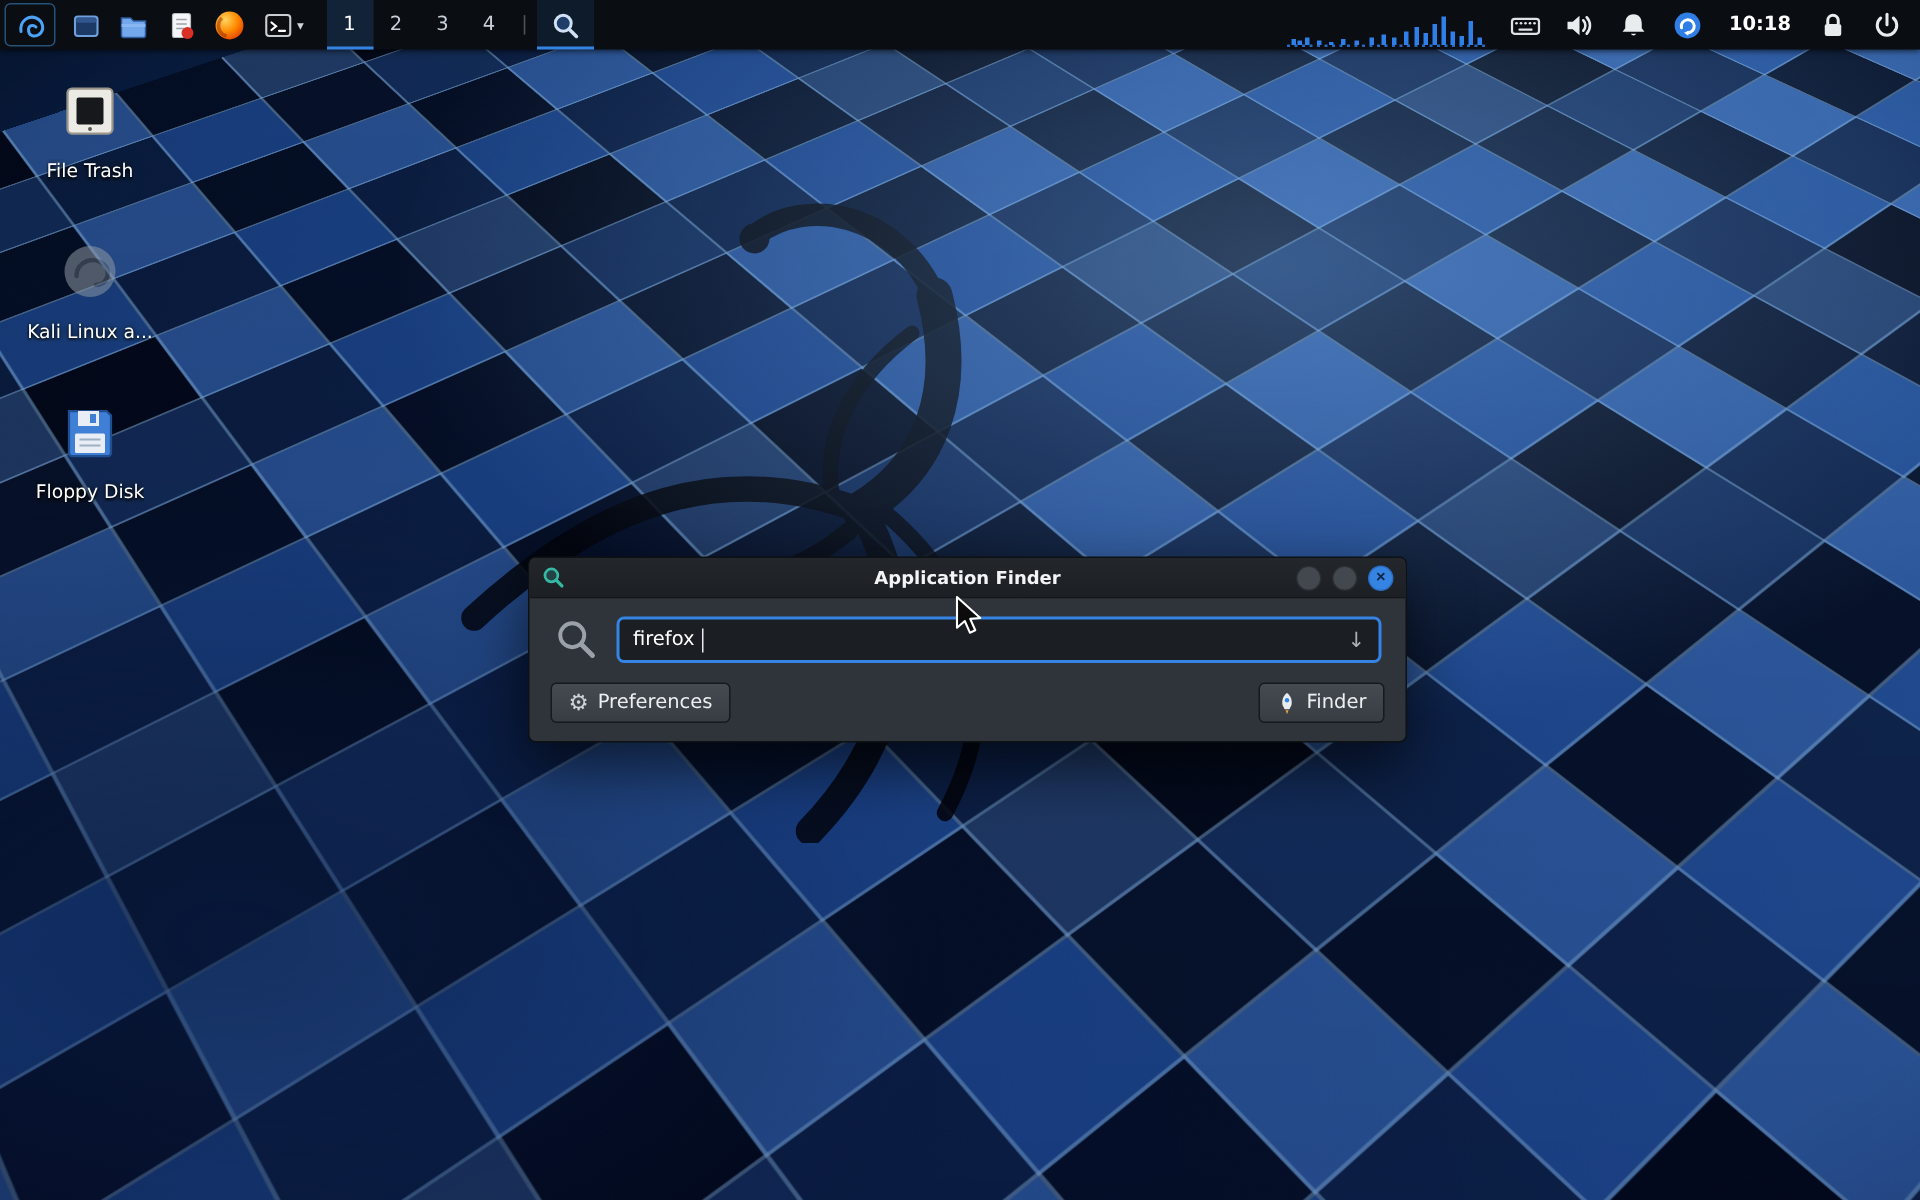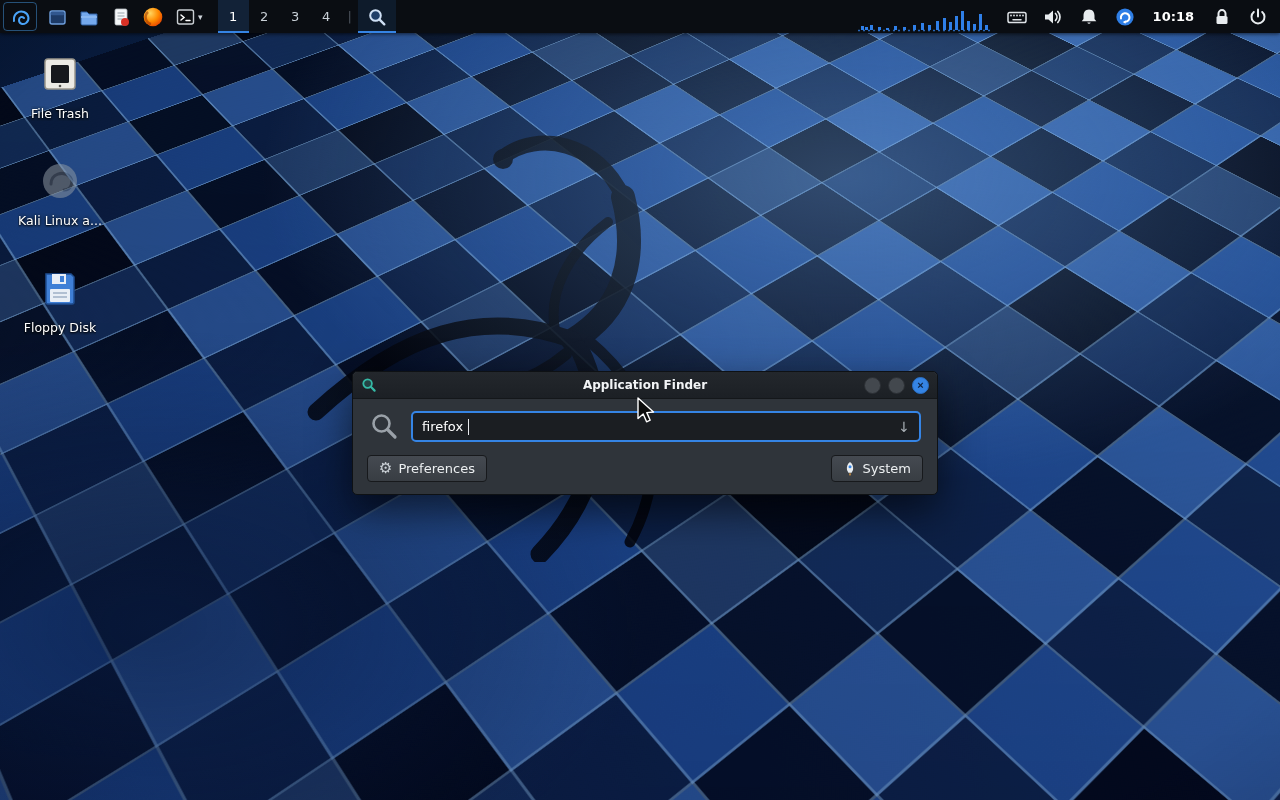--- a/index.html
+++ b/index.html
@@ -190,21 +190,21 @@
           <span>Preferences</span>
         </button>
         <button class="gtk-btn">
           <span style="display:flex;">
             <svg width="14" height="16" viewBox="0 0 14 16">
               <path d="M7,1 C9.6,2.8 10.6,6 10,9 L8.6,11.8 H5.4 L4,9 C3.4,6 4.4,2.8 7,1 Z" fill="#e8ecef"></path>
               <circle cx="7" cy="5.8" r="1.5" fill="#3584e4"></circle>
               <path d="M6,12.5 L7,15.2 L8,12.5 Z" fill="#f0a13c"></path>
             </svg>
           </span>
-          <span>System</span>
+          <span>Finder</span>
         </button>
       </div>
     </div>
   </section>
 
   <svg class="cursor" width="22" height="30" viewBox="0 0 22 30">
     <path d="M2,1 L2,21.5 L7.2,17 L10.6,24.8 L14.2,23.2 L10.8,15.6 L17.5,15 Z" fill="#0c0c0c" stroke="#ffffff" stroke-width="1.4" stroke-linejoin="round"></path>
   </svg>
 </div>
 

